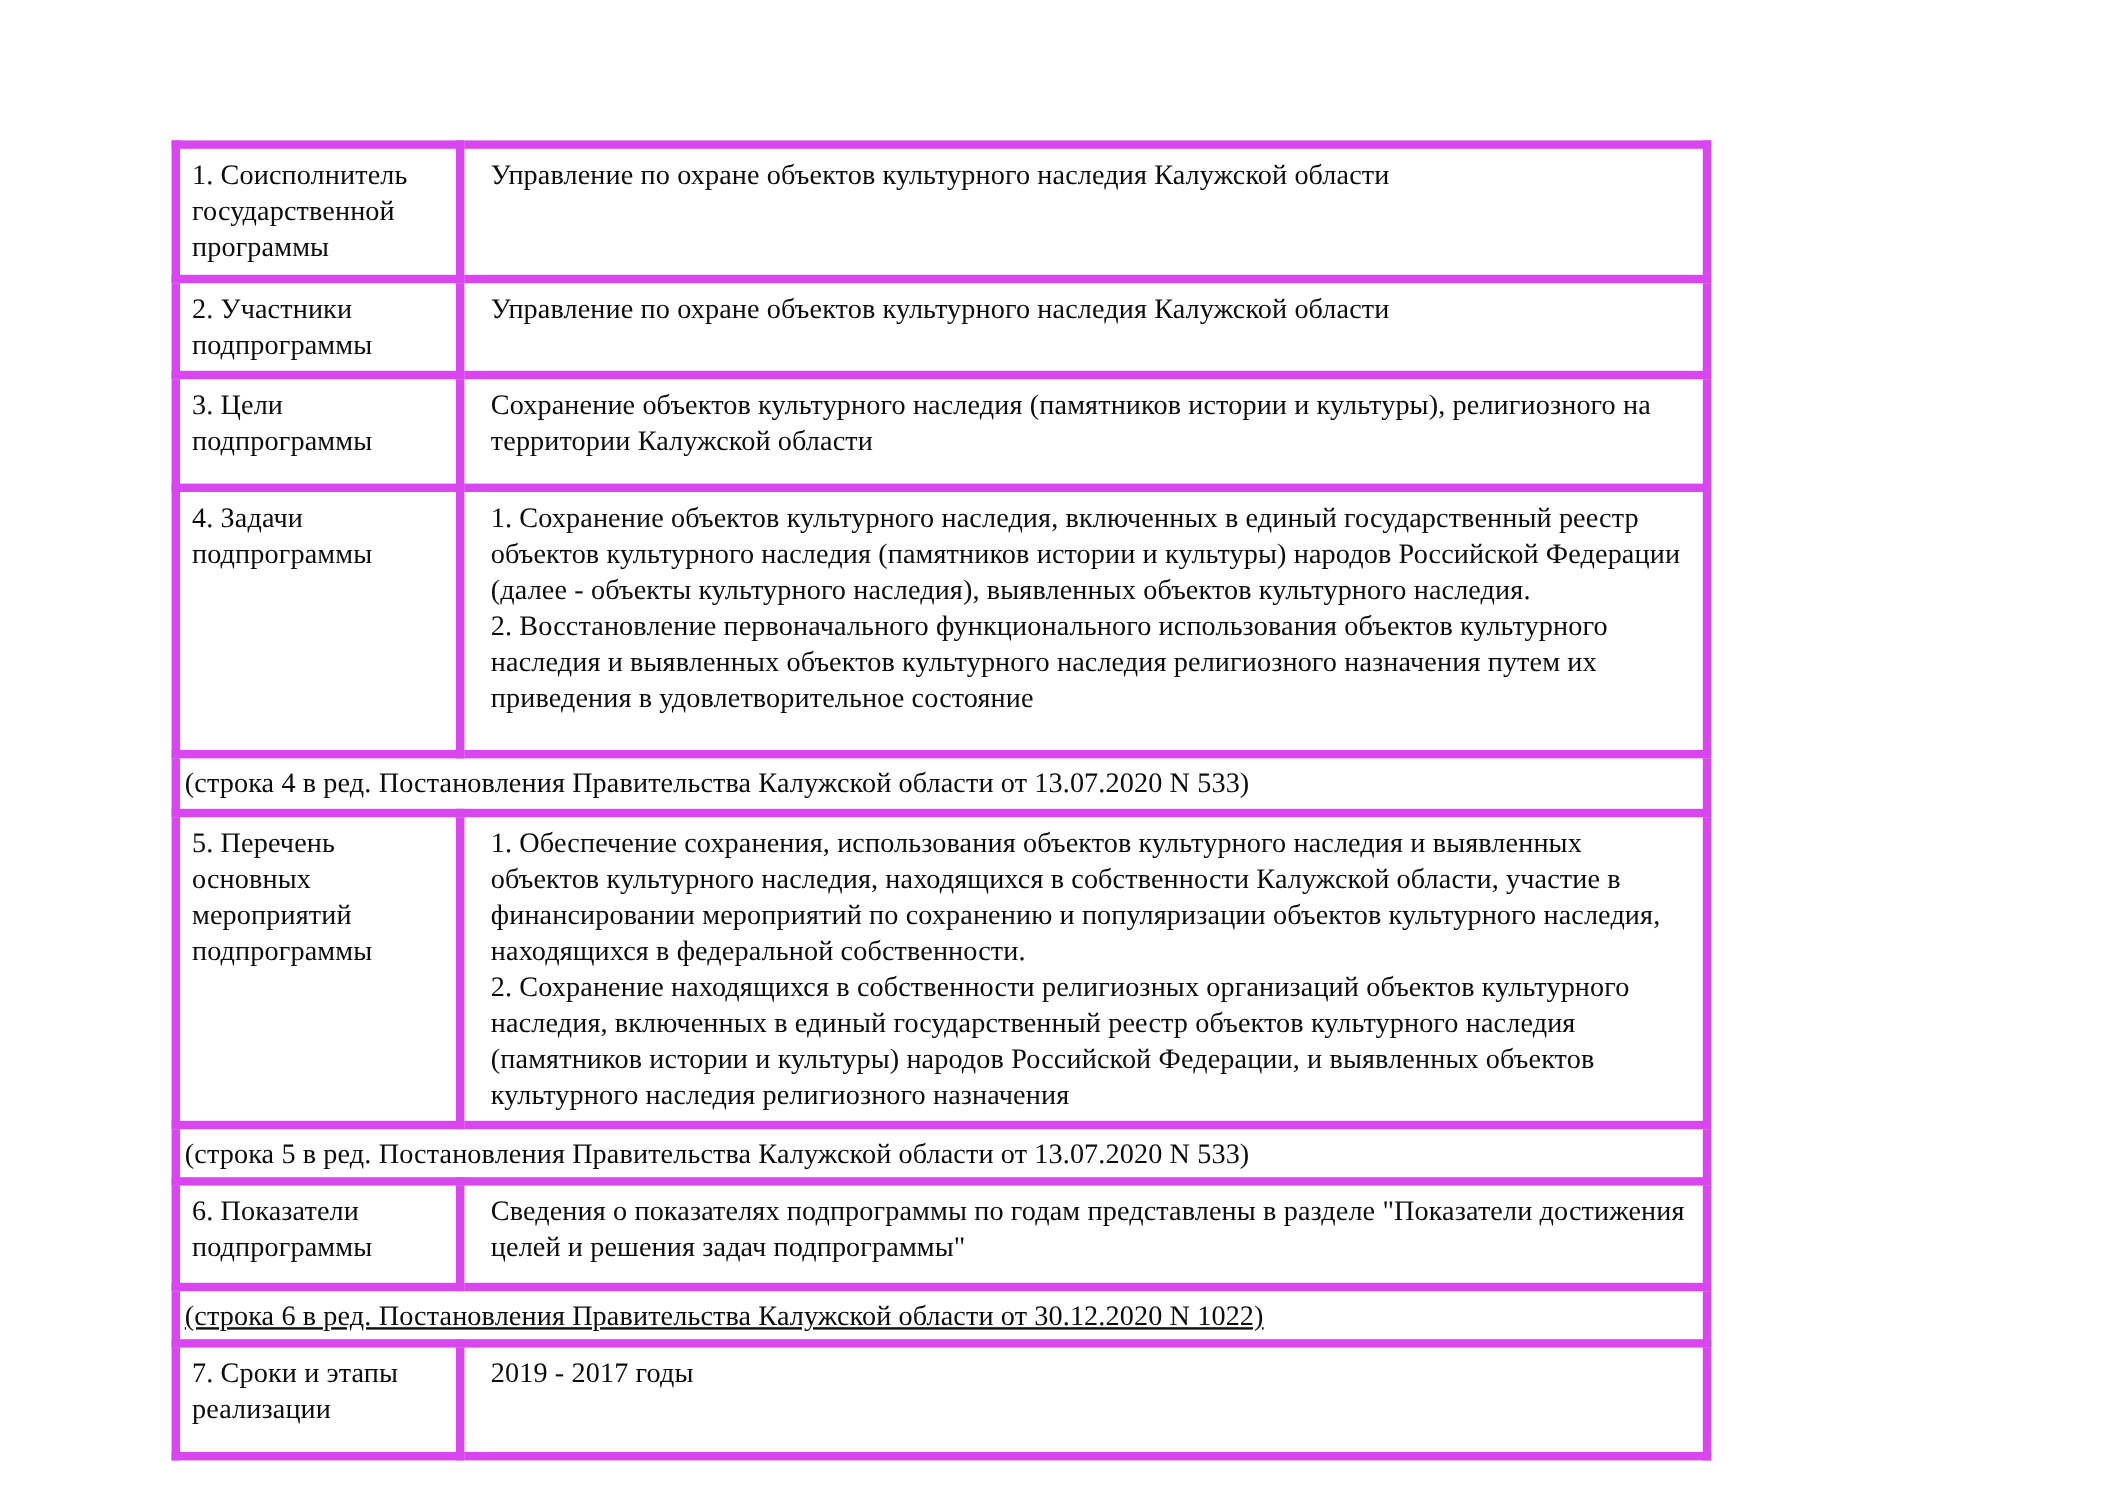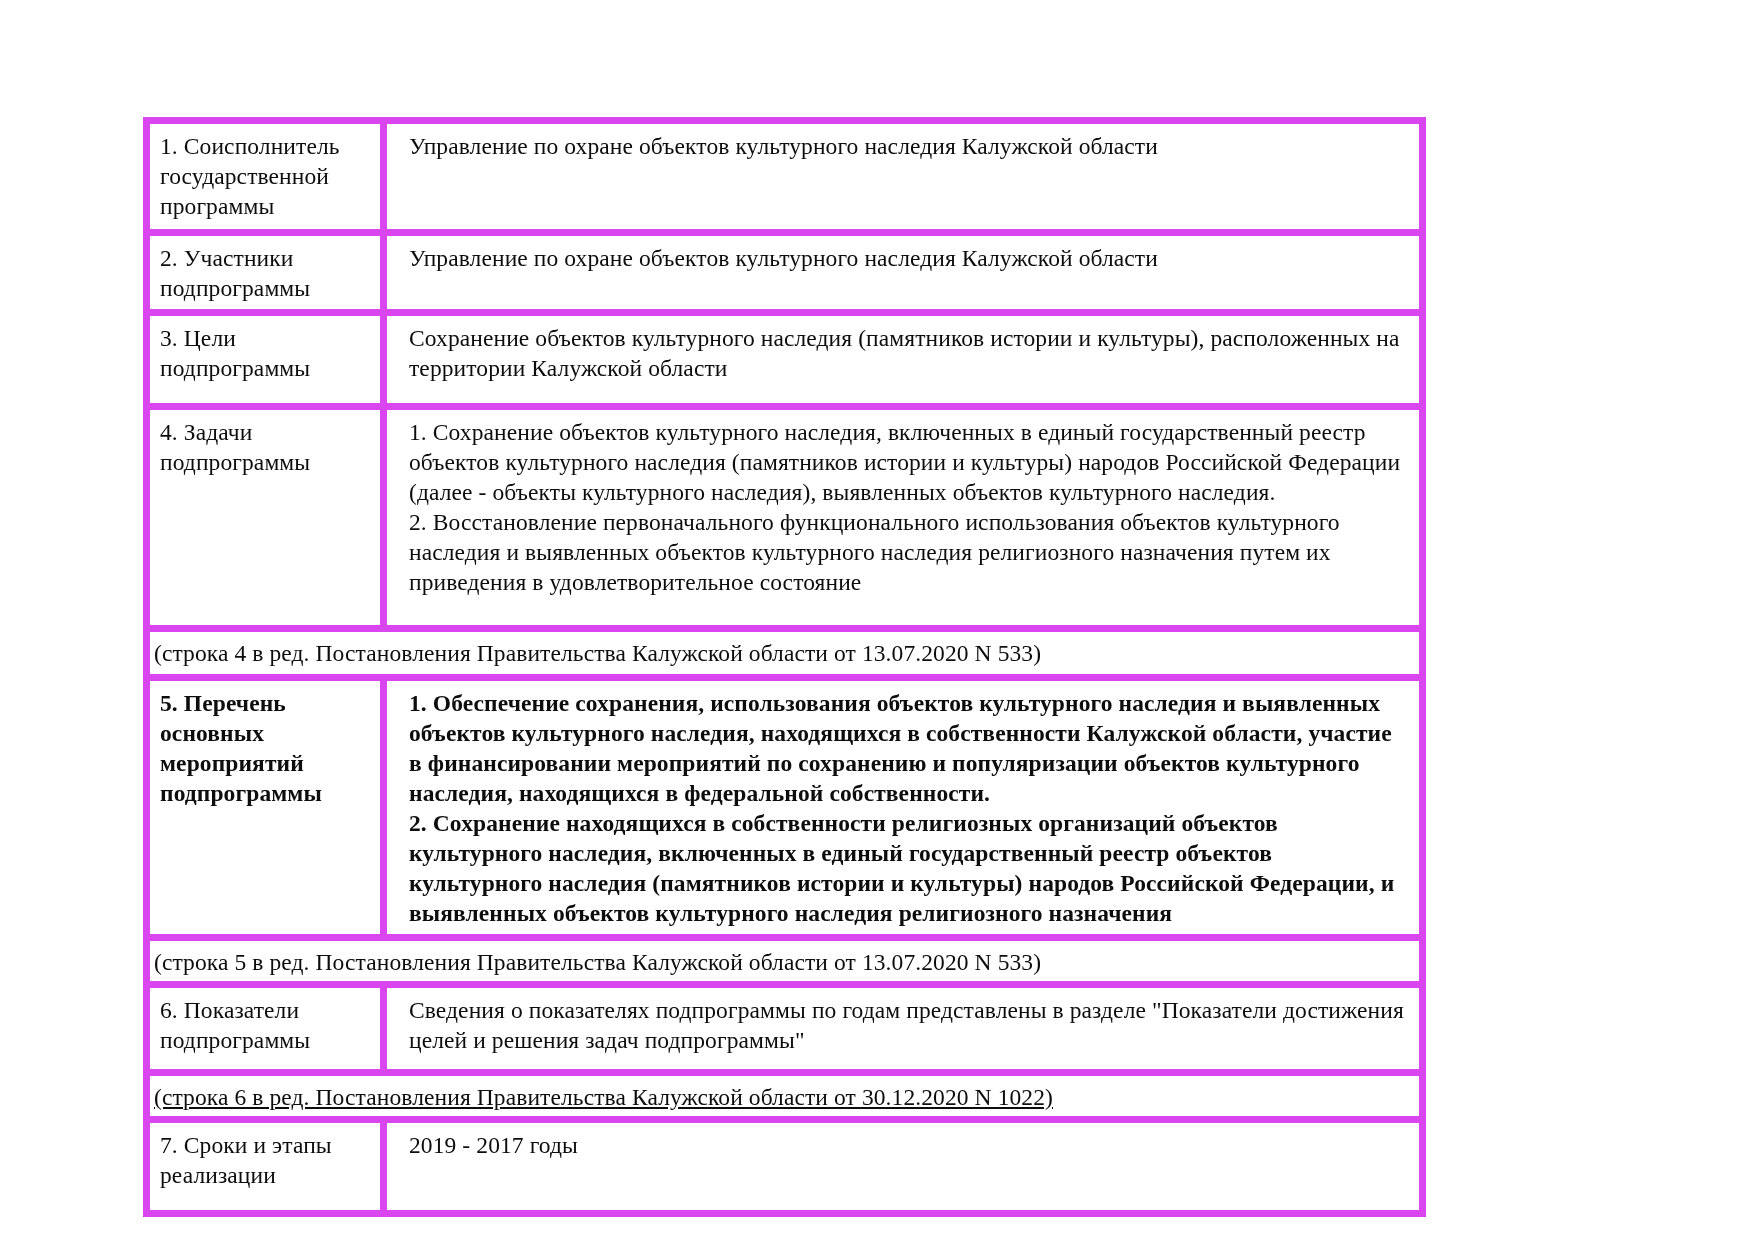--- a/index.html
+++ b/index.html
@@ -39,21 +39,21 @@
   td.note {
     padding: 6px 6px 4px 4px;
   }
   .para { margin: 0; }
   
   .rh-112 { height: 112px; }
   .rh-78  { height: 78px;  }
   .rh-82  { height: 94px;  }
   .rh-222 { height: 222px; margin-left: 40px; }
   .rh-49  { height: 49px;  }
-  .rh-265 { height: 244px; font-weight: bold; }
+  .rh-265 { height: 244px; }
   .rh-39  { height: 39px;  }
   .rh-88  { height: 88px;  }
   .rh-40  { height: 40px; text-decoration: underline;  }
 </style>
 </head>
 <body>
 
 <table class="doc-table">
   <colgroup>
     <col style="width:237px">
@@ -71,21 +71,21 @@
     <tr class="rh-78">
       <td class="label">2. Участники подпрограммы</td>
       <td class="content">
         <div class="para">Управление по охране объектов культурного наследия Калужской области</div>
       </td>
     </tr>
 
     <tr class="rh-82">
       <td class="label">3. Цели подпрограммы</td>
       <td class="content">
-        <div class="para">Сохранение объектов культурного наследия (памятников истории и культуры), расположенных на территории Калужской области</div>
+        <div class="para">Сохранение объектов культурного наследия (памятников истории и культуры), религиозного на территории Калужской области</div>
       </td>
     </tr>
 
     <tr class="rh-222">
       <td class="label">4. Задачи подпрограммы</td>
       <td class="content">
         <div class="para">1. Сохранение объектов культурного наследия, включенных в единый государственный реестр объектов культурного наследия (памятников истории и культуры) народов Российской Федерации (далее - объекты культурного наследия), выявленных объектов культурного наследия.</div>
         <div class="para">2. Восстановление первоначального функционального использования объектов культурного наследия и выявленных объектов культурного наследия религиозного назначения путем их приведения в удовлетворительное состояние</div>
       </td>
     </tr>

